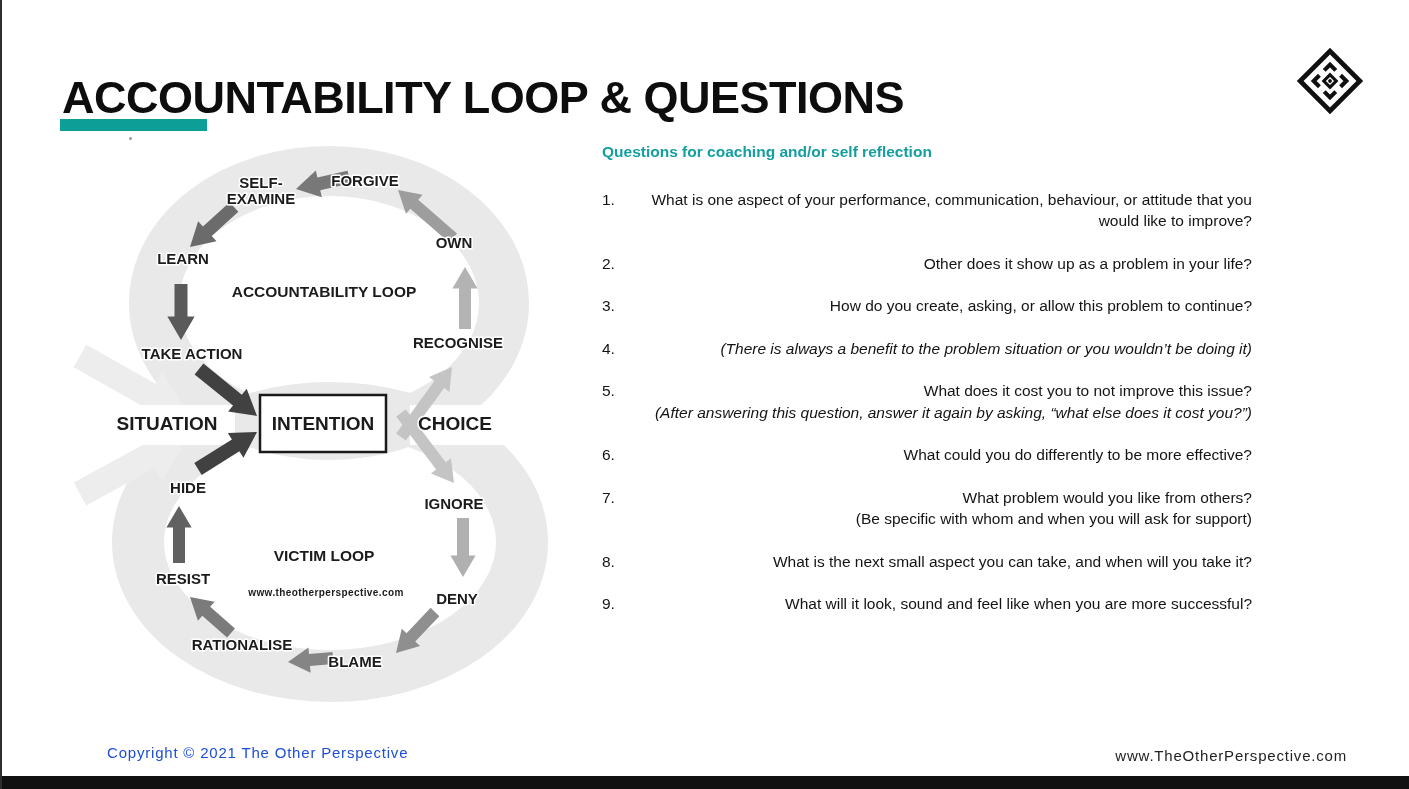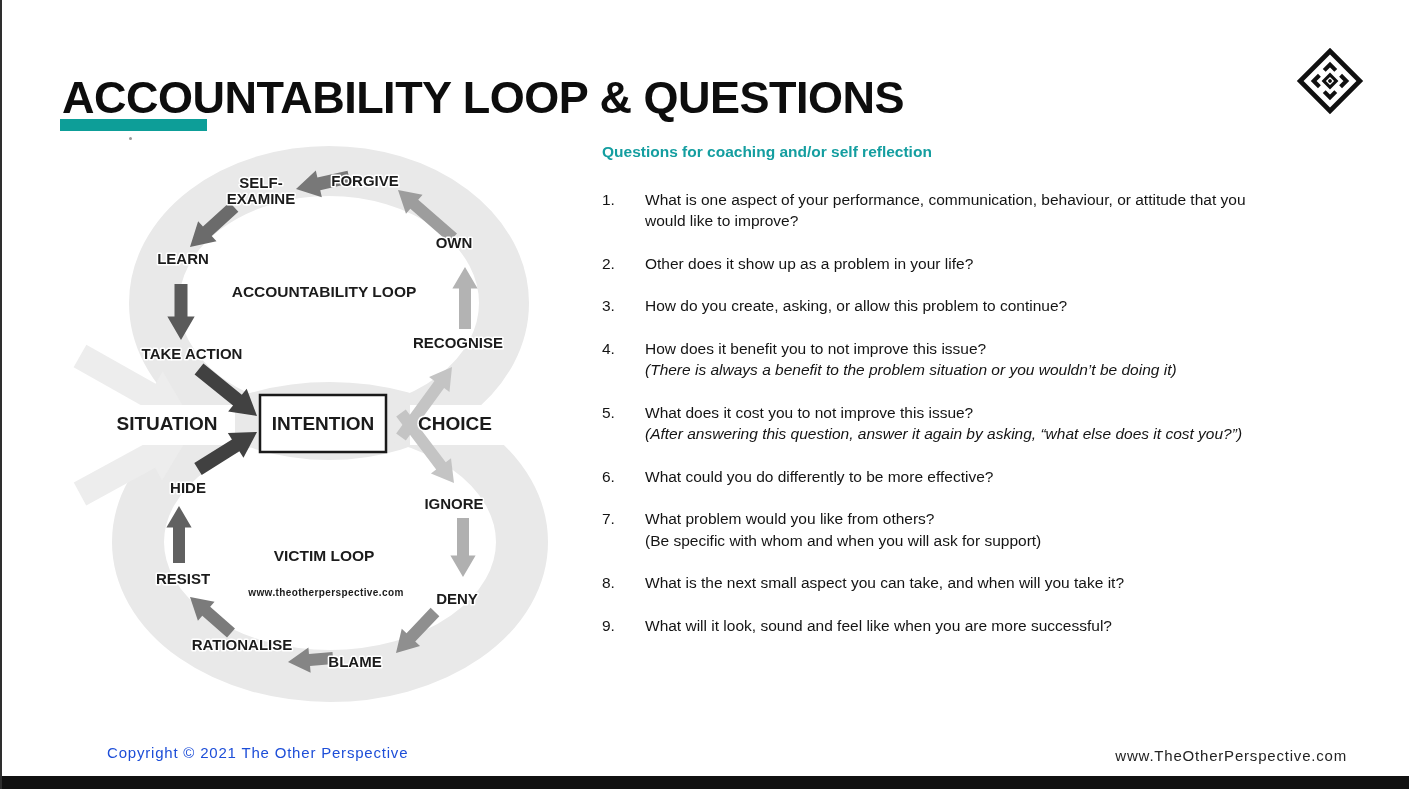--- a/index.html
+++ b/index.html
@@ -47,21 +47,21 @@
   
   .questions{
     position:absolute;left:600px;top:141px;width:650px;
     color:#141414;font-size:15.5px;line-height:21.5px;
   }
   .q-heading{
     color:var(--heading-teal);font-weight:700;margin:0 0 26px 0;
   }
   .q-item{display:flex;margin-bottom:21px;}
   .q-num{width:43px;flex:0 0 43px;}
-  .q-body{flex:1;}
+  .q-body{flex:1;text-align:right;}
   .q-note{}
   .q-note.italic{font-style:italic;}
   
   .footer-copyright{
     position:absolute;left:105px;top:744px;
     font-size:15px;letter-spacing:0.8px;color:#1d4ed8;
   }
   .footer-url{
     position:absolute;right:62px;top:747px;
     font-size:15px;letter-spacing:0.8px;color:#232323;
@@ -178,21 +178,20 @@
       <div class="q-num">3.</div>
       <div class="q-body">
         <div class="q-text">How do you create, asking, or allow this problem to continue?</div>
 
       </div>
     </div>
 
     <div class="q-item">
       <div class="q-num">4.</div>
       <div class="q-body">
-        <div class="q-text">How does it benefit you to not improve this issue?</div>
         <div class="q-note italic">(There is always a benefit to the problem situation or you wouldn’t be doing it)</div>
       </div>
     </div>
 
     <div class="q-item">
       <div class="q-num">5.</div>
       <div class="q-body">
         <div class="q-text">What does it cost you to not improve this issue?</div>
         <div class="q-note italic">(After answering this question, answer it again by asking, “what else does it cost you?”)</div>
       </div>

